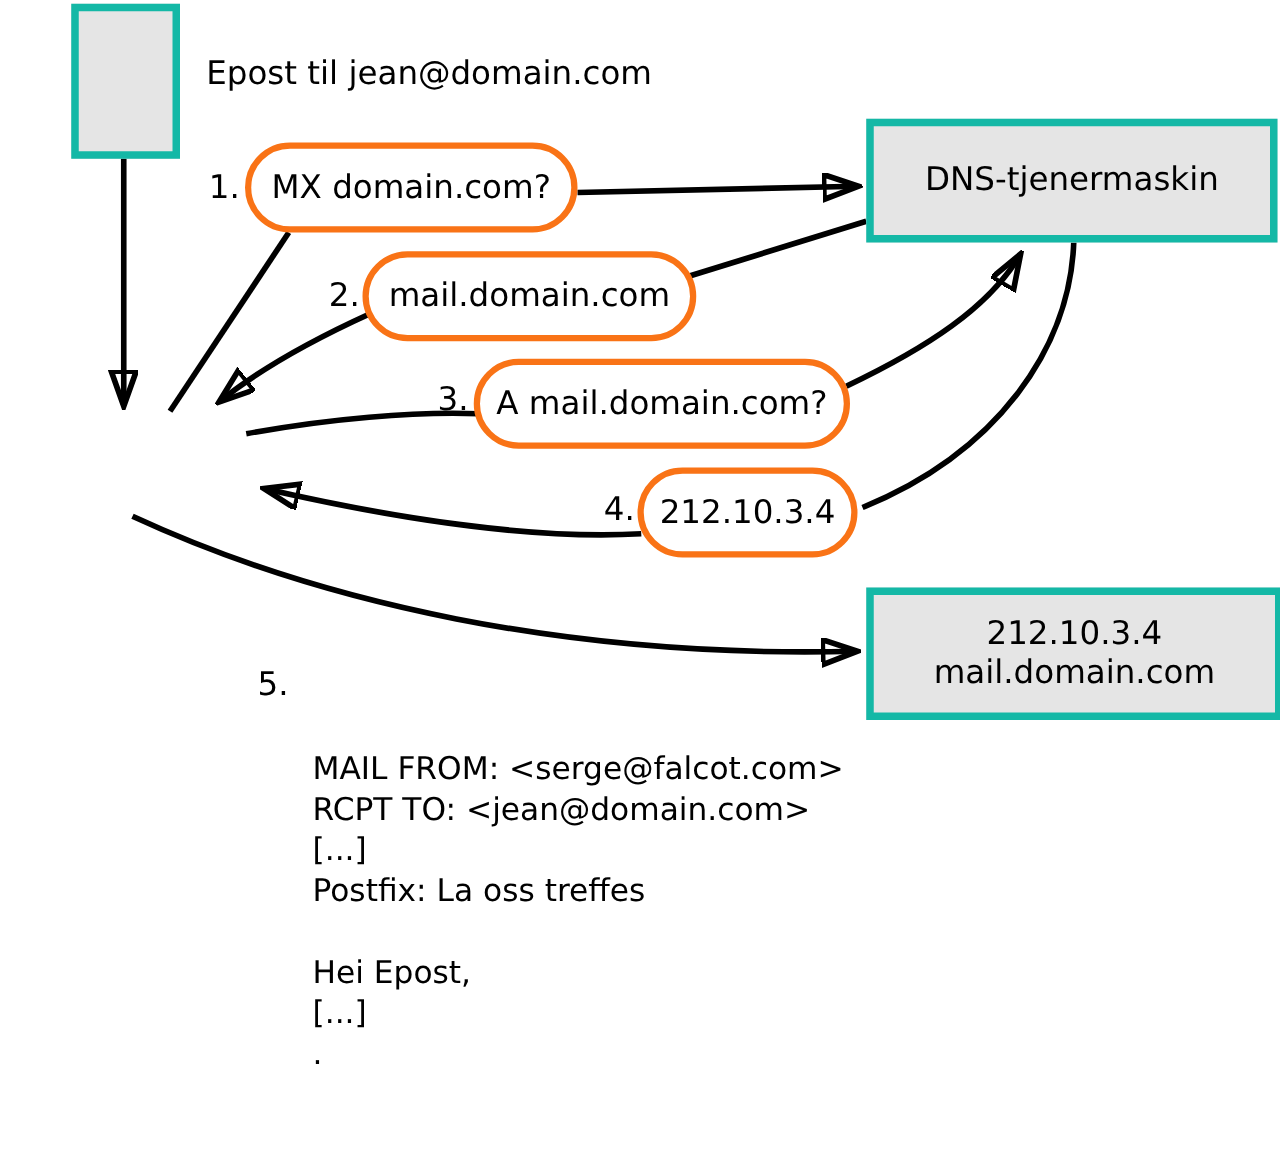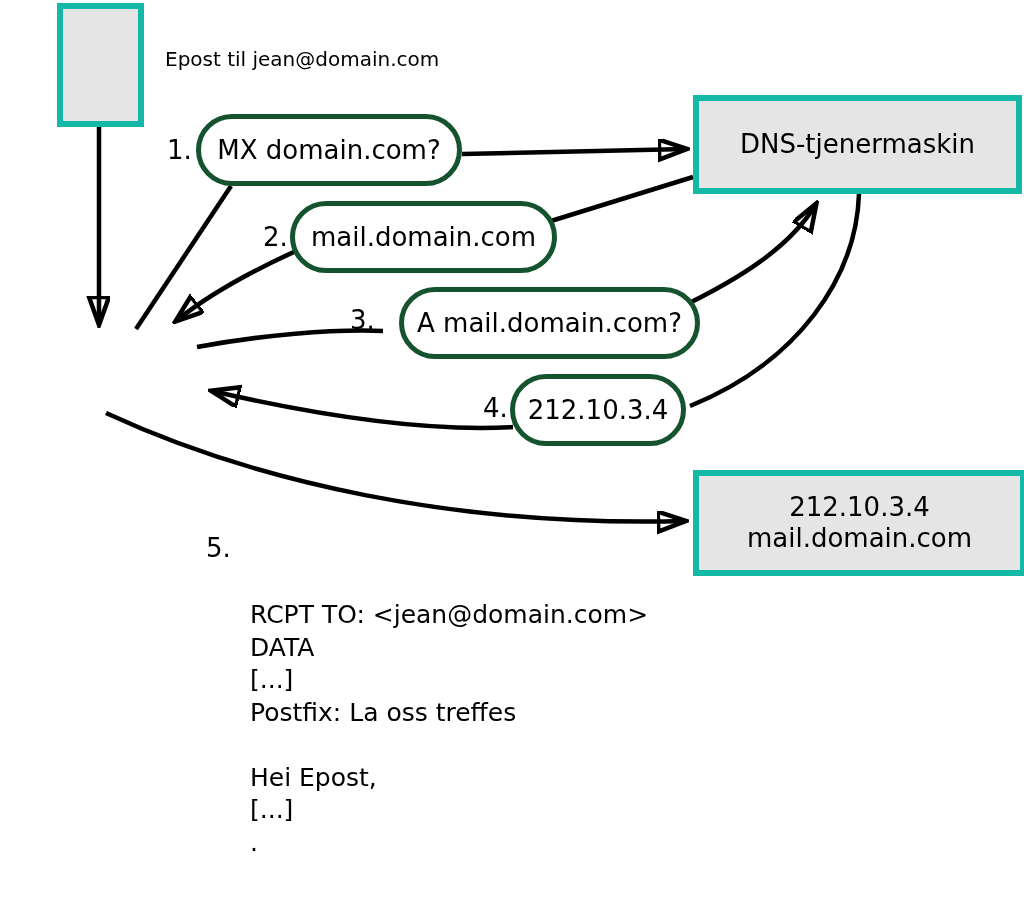--- a/index.html
+++ b/index.html
@@ -16,32 +16,32 @@
   .node{
     position:absolute;
     background:#e5e5e5;
     border:6px solid #14b8a6;
     display:flex;align-items:center;justify-content:center;
     font-size:26px;line-height:31px;text-align:center;
   }
   .pill{
     position:absolute;
     background:#fff;
-    border:5px solid #14532d;
+    border:5px solid #f97316;
     border-radius:36px;
     display:flex;align-items:center;justify-content:center;
     font-size:26px;white-space:nowrap;
   }
   .numlabel{
     position:absolute;
     font-size:26px;line-height:26px;
   }
   .freetext{
     position:absolute;
-    font-size:20px;line-height:30px;white-space:nowrap;
+    font-size:26px;line-height:30px;white-space:nowrap;
   }
   .smtp-block{
     position:absolute;left:250px;top:599px;
     font-size:25px;
   }
   .smtp-line{height:32.5px;line-height:32.5px;white-space:pre;}
   .step5{position:absolute;top:533px;left:206px;display:flex;}
   .step5 .gap{width:18px;}
 </style>
 </head>
@@ -81,31 +81,31 @@
     </div>
   </div>
 
   <div class="numlabel" style="left:167px;top:137px;">1.</div>
   <div class="numlabel" style="left:263px;top:224px;">2.</div>
   <div class="numlabel" style="left:350px;top:307px;">3.</div>
   <div class="numlabel" style="left:483px;top:395px;">4.</div>
 
   <div class="pill" style="left:196px;top:114px;width:256px;height:62px;">MX domain.com?</div>
   <div class="pill" style="left:290px;top:201px;width:257px;height:62px;">mail.domain.com</div>
-  <div class="pill" style="left:399px;top:287px;width:291px;height:62px;">A mail.domain.com?</div>
+  <div class="pill" style="left:379px;top:287px;width:291px;height:62px;">A mail.domain.com?</div>
   <div class="pill" style="left:510px;top:374px;width:166px;height:62px;">212.10.3.4</div>
 
   <div class="step5" style="font-size:26px;">
     <span>5.</span>
     <span class="gap"></span>
   </div>
 
   <div class="smtp-block">
+    <div class="smtp-line">MAIL FROM: &lt;serge@falcot.com&gt;</div>
     <div class="smtp-line">RCPT TO: &lt;jean@domain.com&gt;</div>
-    <div class="smtp-line">DATA</div>
     <div class="smtp-line">[...]</div>
     <div class="smtp-line">Postfix: La oss treffes</div>
     <div class="smtp-line"></div>
     <div class="smtp-line">Hei Epost,</div>
     <div class="smtp-line">[...]</div>
     <div class="smtp-line">.</div>
   </div>
 
 </div>
 

